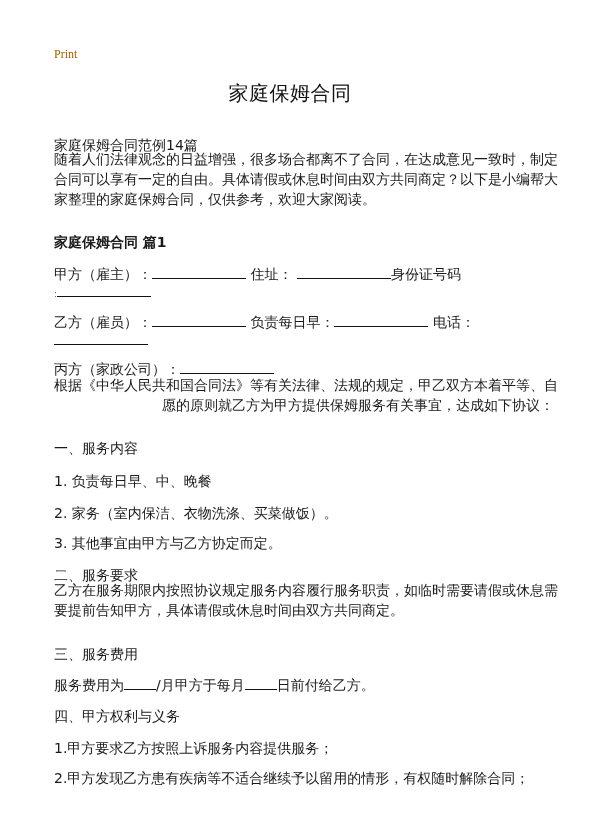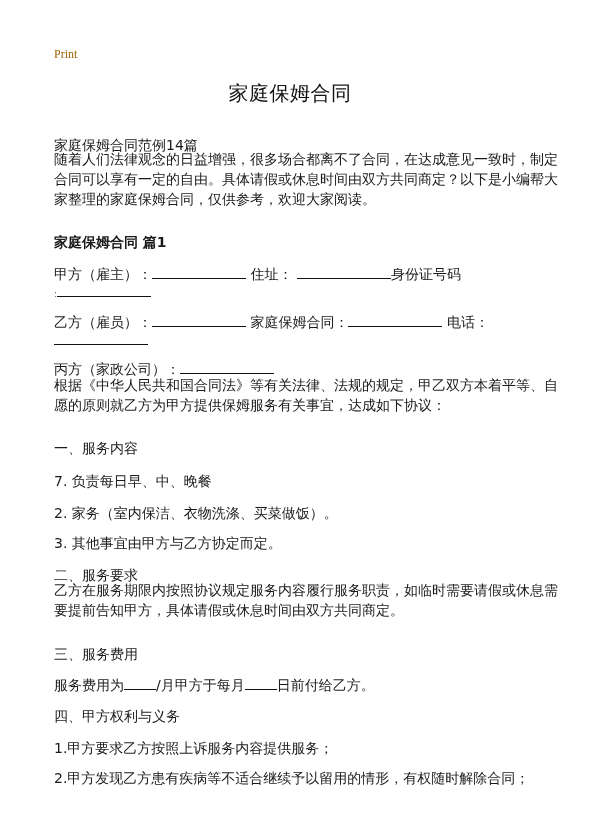--- a/index.html
+++ b/index.html
@@ -93,38 +93,38 @@
     <span>甲方（雇主）：</span><span class="blank w95"></span>
     <span>住址：</span>
     <span class="blank w95"></span><span>身份证号码</span>
   </div>
   <div class="line" style="top:266px;">
     <span style="font-size:9px;color:#666;">:</span><span class="blank w95"></span>
   </div>
 
   <div class="line" style="top:296px;">
     <span>乙方（雇员）：</span><span class="blank w95"></span>
-    <span>家庭保姆合同：</span><span class="blank w95"></span>
+    <span>负责每日早：</span><span class="blank w95"></span>
     <span>电话：</span>
   </div>
   <div class="line" style="top:314px;">
     <span class="blank w95"></span>
   </div>
 
   <div class="line" style="top:343px;">
     <span>丙方（家政公司）：</span><span class="blank w95"></span>
   </div>
 
-  <div class="para" style="top:375px;">
+  <div class="para" style="top:375px;text-align:right;">
     <span>根据《中华人民共和国合同法》等有关法律、法规的规定，甲乙双方本着平等、自</span>
     <span>愿的原则就乙方为甲方提供保姆服务有关事宜，达成如下协议：</span>
   </div>
 
   <div class="line" style="top:422px;">一、服务内容</div>
-  <div class="line" style="top:455px;">7. 负责每日早、中、晚餐</div>
+  <div class="line" style="top:455px;">1. 负责每日早、中、晚餐</div>
   <div class="line" style="top:487px;">2. 家务（室内保洁、衣物洗涤、买菜做饭）。</div>
   <div class="line" style="top:517px;">3. 其他事宜由甲方与乙方协定而定。</div>
 
   <div class="line" style="top:549px;">二、服务要求</div>
   <div class="para" style="top:580px;">
     <span>乙方在服务期限内按照协议规定服务内容履行服务职责，如临时需要请假或休息需</span>
     <span>要提前告知甲方，具体请假或休息时间由双方共同商定。</span>
   </div>
 
   <div class="line" style="top:628px;">三、服务费用</div>

